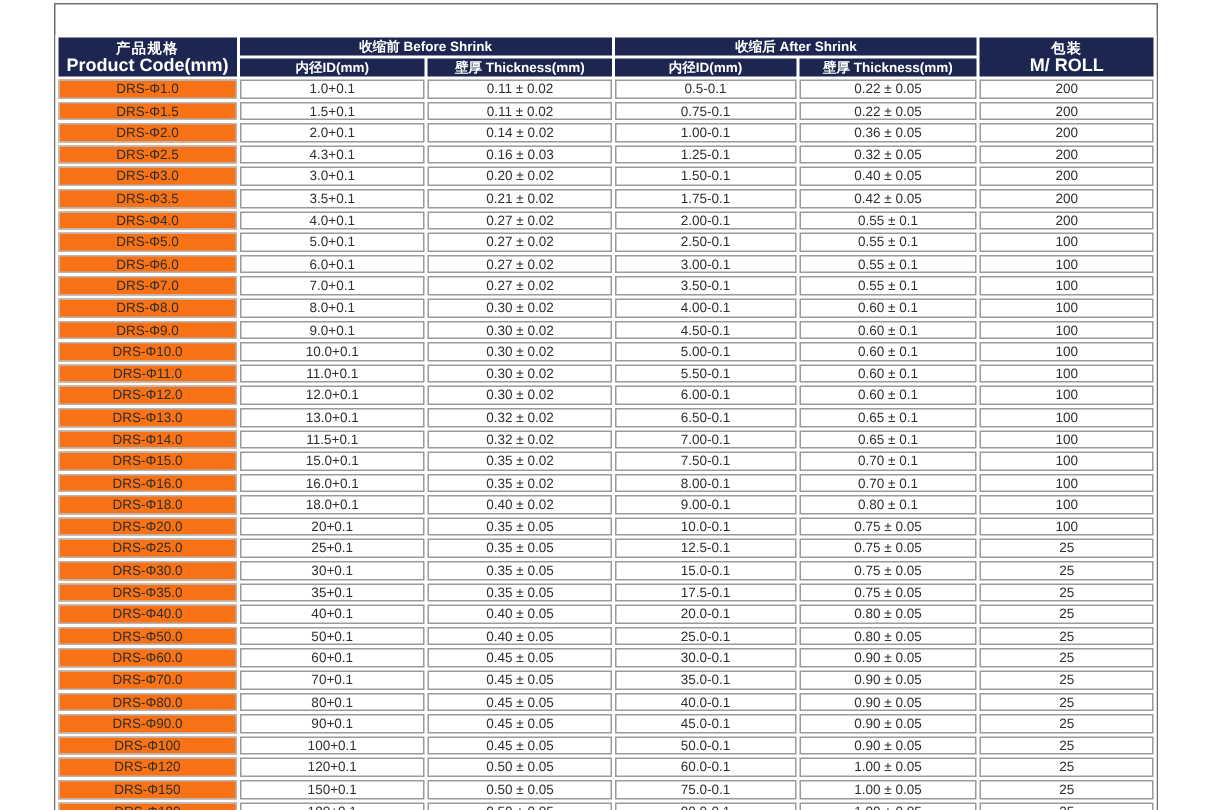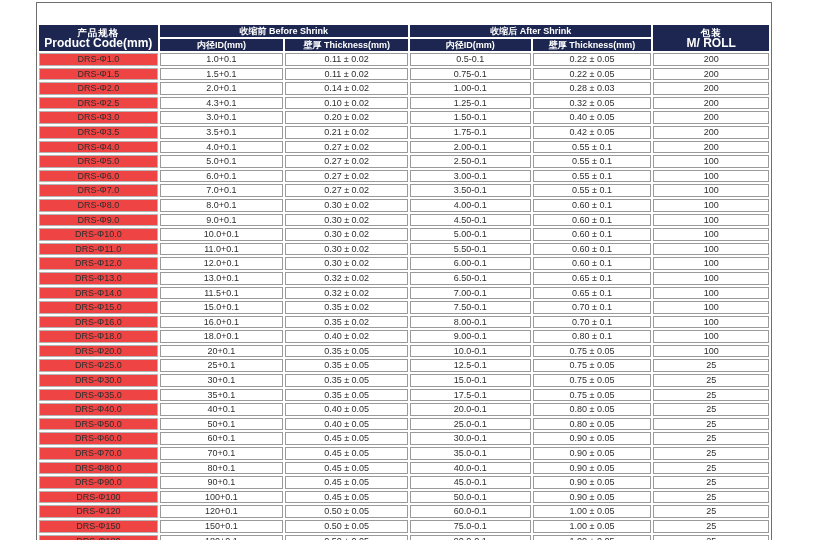--- a/index.html
+++ b/index.html
@@ -42,21 +42,21 @@
     vertical-align: middle;
     height: 10.6px;
     line-height: 10.6px;
     padding: 0;
     border: 1px solid #9a9a9a;
     background: #ffffff;
     white-space: nowrap;
     overflow: hidden;
   }
   tbody td.code-cell {
-    background: #ef4444;
+    background: #f97316;
     border: 1px solid #b5b5b5;
     color: #2e2e2e;
   }
 </style>
 </head>
 <body>
 
 <div class="table-wrap">
   <table class="spec">
     <colgroup>
@@ -102,27 +102,27 @@
           <td class="val-cell">0.11 ± 0.02</td>
           <td class="val-cell">0.75-0.1</td>
           <td class="val-cell">0.22 ± 0.05</td>
           <td class="val-cell">200</td>
         </tr>
         <tr>
           <td class="code-cell">DRS-Φ2.0</td>
           <td class="val-cell">2.0+0.1</td>
           <td class="val-cell">0.14 ± 0.02</td>
           <td class="val-cell">1.00-0.1</td>
-          <td class="val-cell">0.28 ± 0.03</td>
+          <td class="val-cell">0.36 ± 0.05</td>
           <td class="val-cell">200</td>
         </tr>
         <tr>
           <td class="code-cell">DRS-Φ2.5</td>
           <td class="val-cell">4.3+0.1</td>
-          <td class="val-cell">0.10 ± 0.02</td>
+          <td class="val-cell">0.16 ± 0.03</td>
           <td class="val-cell">1.25-0.1</td>
           <td class="val-cell">0.32 ± 0.05</td>
           <td class="val-cell">200</td>
         </tr>
         <tr>
           <td class="code-cell">DRS-Φ3.0</td>
           <td class="val-cell">3.0+0.1</td>
           <td class="val-cell">0.20 ± 0.02</td>
           <td class="val-cell">1.50-0.1</td>
           <td class="val-cell">0.40 ± 0.05</td>

